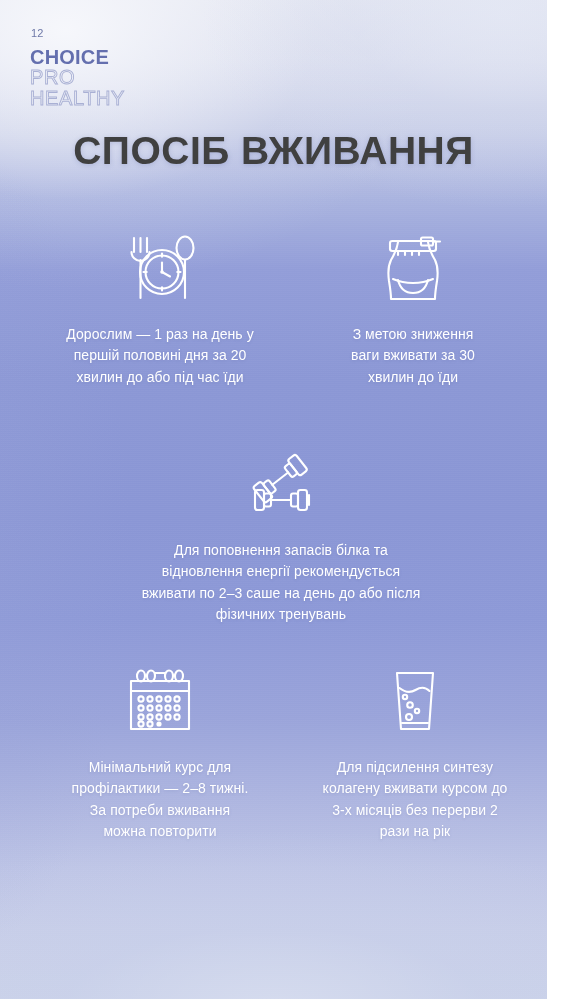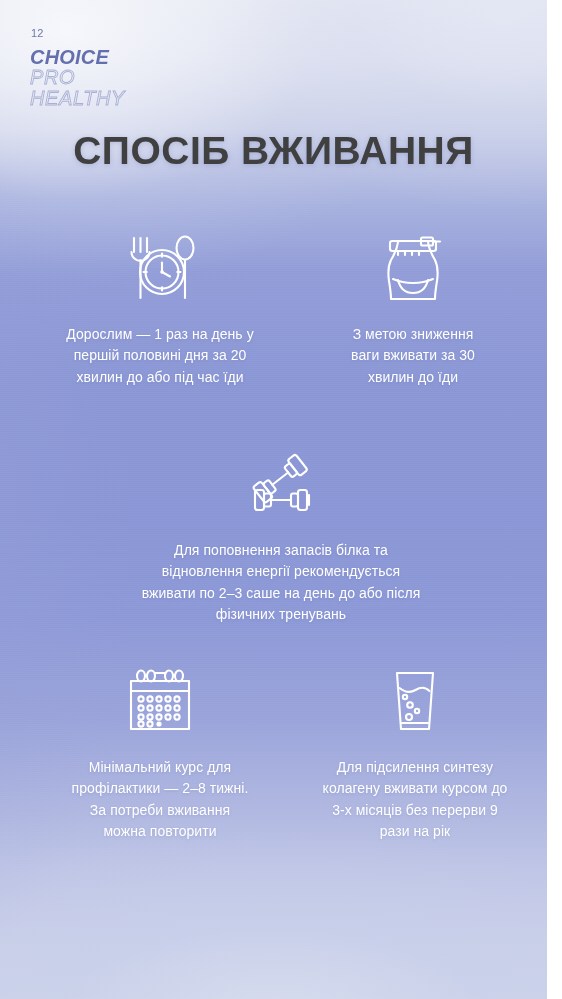--- a/index.html
+++ b/index.html
@@ -87,21 +87,20 @@
     position: absolute;
     left: 30px; top: 47px;
     line-height: 1.02;
     user-select: none;
   }
   .logo-line {
     display: block;
     font-size: 20px;
     letter-spacing: .5px;
     font-weight: 700;
-    font-style: italic;
   }
   .logo-choice {
     color: #646fae;
     font-weight: 700;
     letter-spacing: .2px;
   }
   .logo-pro,
   .logo-healthy {
     color: rgba(255,255,255,0);
     -webkit-text-stroke: 0.9px #a9b0d4;
@@ -321,17 +320,17 @@
 
           <circle cx="21" cy="32" r="2.2"></circle>
           <circle cx="26" cy="40" r="2.8"></circle>
           <circle cx="33" cy="46" r="2.2"></circle>
           <circle cx="25" cy="52" r="3"></circle>
         </g>
       </svg>
     </div>
     <div class="caption">Для підсилення синтезу
 колагену вживати курсом до
-3-х місяців без перерви 9
+3-х місяців без перерви 2
 рази на рік</div>
   </div>
 
 </div>
 
 </body></html>

